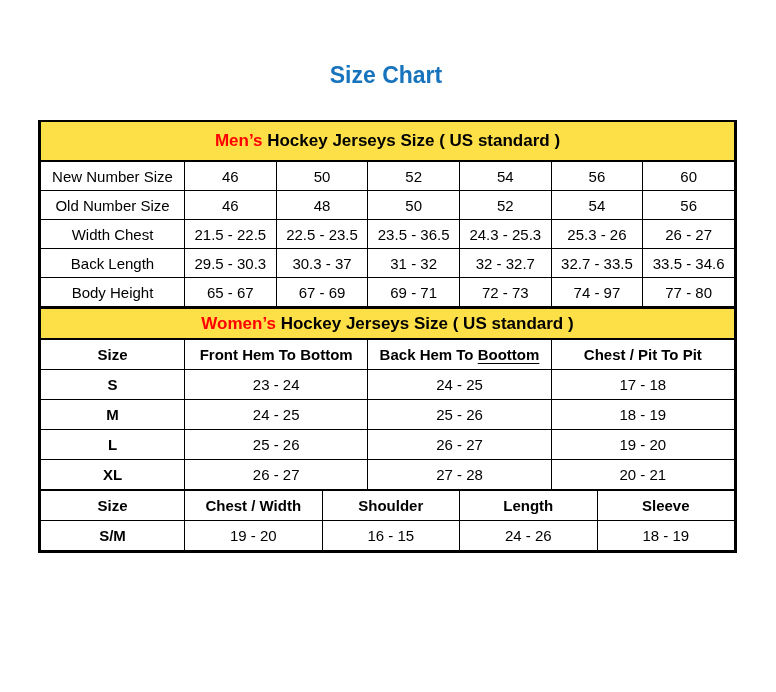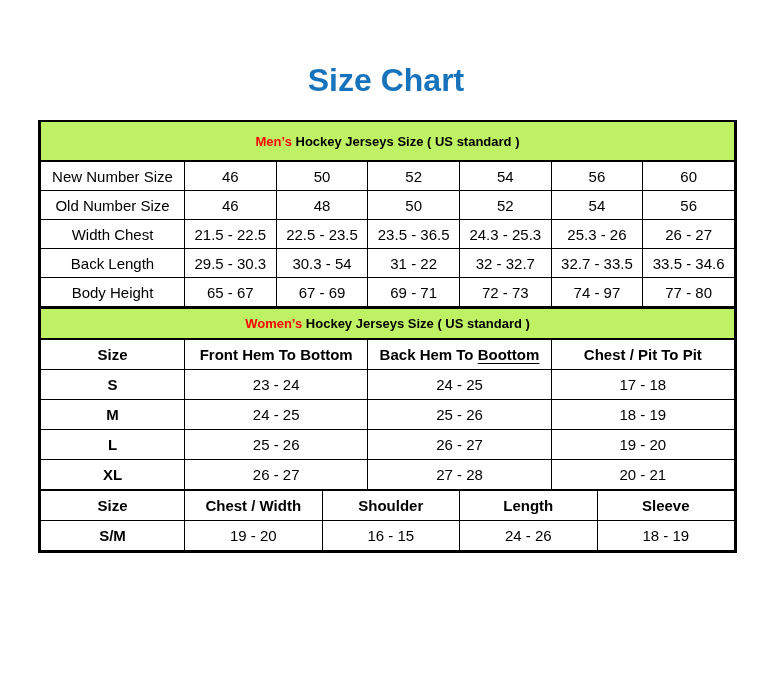--- a/index.html
+++ b/index.html
@@ -4,21 +4,21 @@
 <style>
   html,body{margin:0;padding:0;}
   body{
     width:776px;height:692px;background:#ffffff;
     font-family:"Liberation Sans", sans-serif;
     position:relative;overflow:hidden;
   }
   .page-title{
     margin:62px 4px 0 0;
     text-align:center;
-    font-size:32px;
+    font-size:23px;
     font-weight:bold;
     letter-spacing:0px;
   }
   .table-wrap{
     position:absolute;
     left:38px;top:120px;width:695px;
     border:2px solid #000;
   }
   table.size-table{
     border-collapse:collapse;
@@ -30,23 +30,23 @@
     border:1px solid #000;
     text-align:center;
     vertical-align:middle;
     color:#000;
     font-size:15px;
     padding:0 2px;
     overflow:hidden;
     white-space:nowrap;
   }
   .banner-row td{
-    background:#bef264;
+    background:#fde047;
     font-weight:bold;
-    font-size:13px;
+    font-size:17px;
     height:36px;
     border-top:2px solid #000;
     border-bottom:2px solid #000;
   }
   .size-table:first-child .banner-row td{border-top:none;}
   .banner-row .hl{color:#ff0000;}
   .header-row th{font-weight:bold;}
   .t-mens .header-row th,.t-mens td{height:28px;}
   .t-womens .header-row th,.t-womens td{height:29px;}
   .t-youth .header-row th,.t-youth td{height:29px;}
@@ -106,22 +106,22 @@
             <td class="value-cell">21.5 - 22.5</td>
             <td class="value-cell">22.5 - 23.5</td>
             <td class="value-cell">23.5 - 36.5</td>
             <td class="value-cell">24.3 - 25.3</td>
             <td class="value-cell">25.3 - 26</td>
             <td class="value-cell">26 - 27</td>
           </tr>
           <tr>
             <td class="row-label">Back Length</td>
             <td class="value-cell">29.5 - 30.3</td>
-            <td class="value-cell">30.3 - 54</td>
-            <td class="value-cell">31 - 22</td>
+            <td class="value-cell">30.3 - 37</td>
+            <td class="value-cell">31 - 32</td>
             <td class="value-cell">32 - 32.7</td>
             <td class="value-cell">32.7 - 33.5</td>
             <td class="value-cell">33.5 - 34.6</td>
           </tr>
           <tr>
             <td class="row-label">Body Height</td>
             <td class="value-cell">65 - 67</td>
             <td class="value-cell">67 - 69</td>
             <td class="value-cell">69 - 71</td>
             <td class="value-cell">72 - 73</td>

